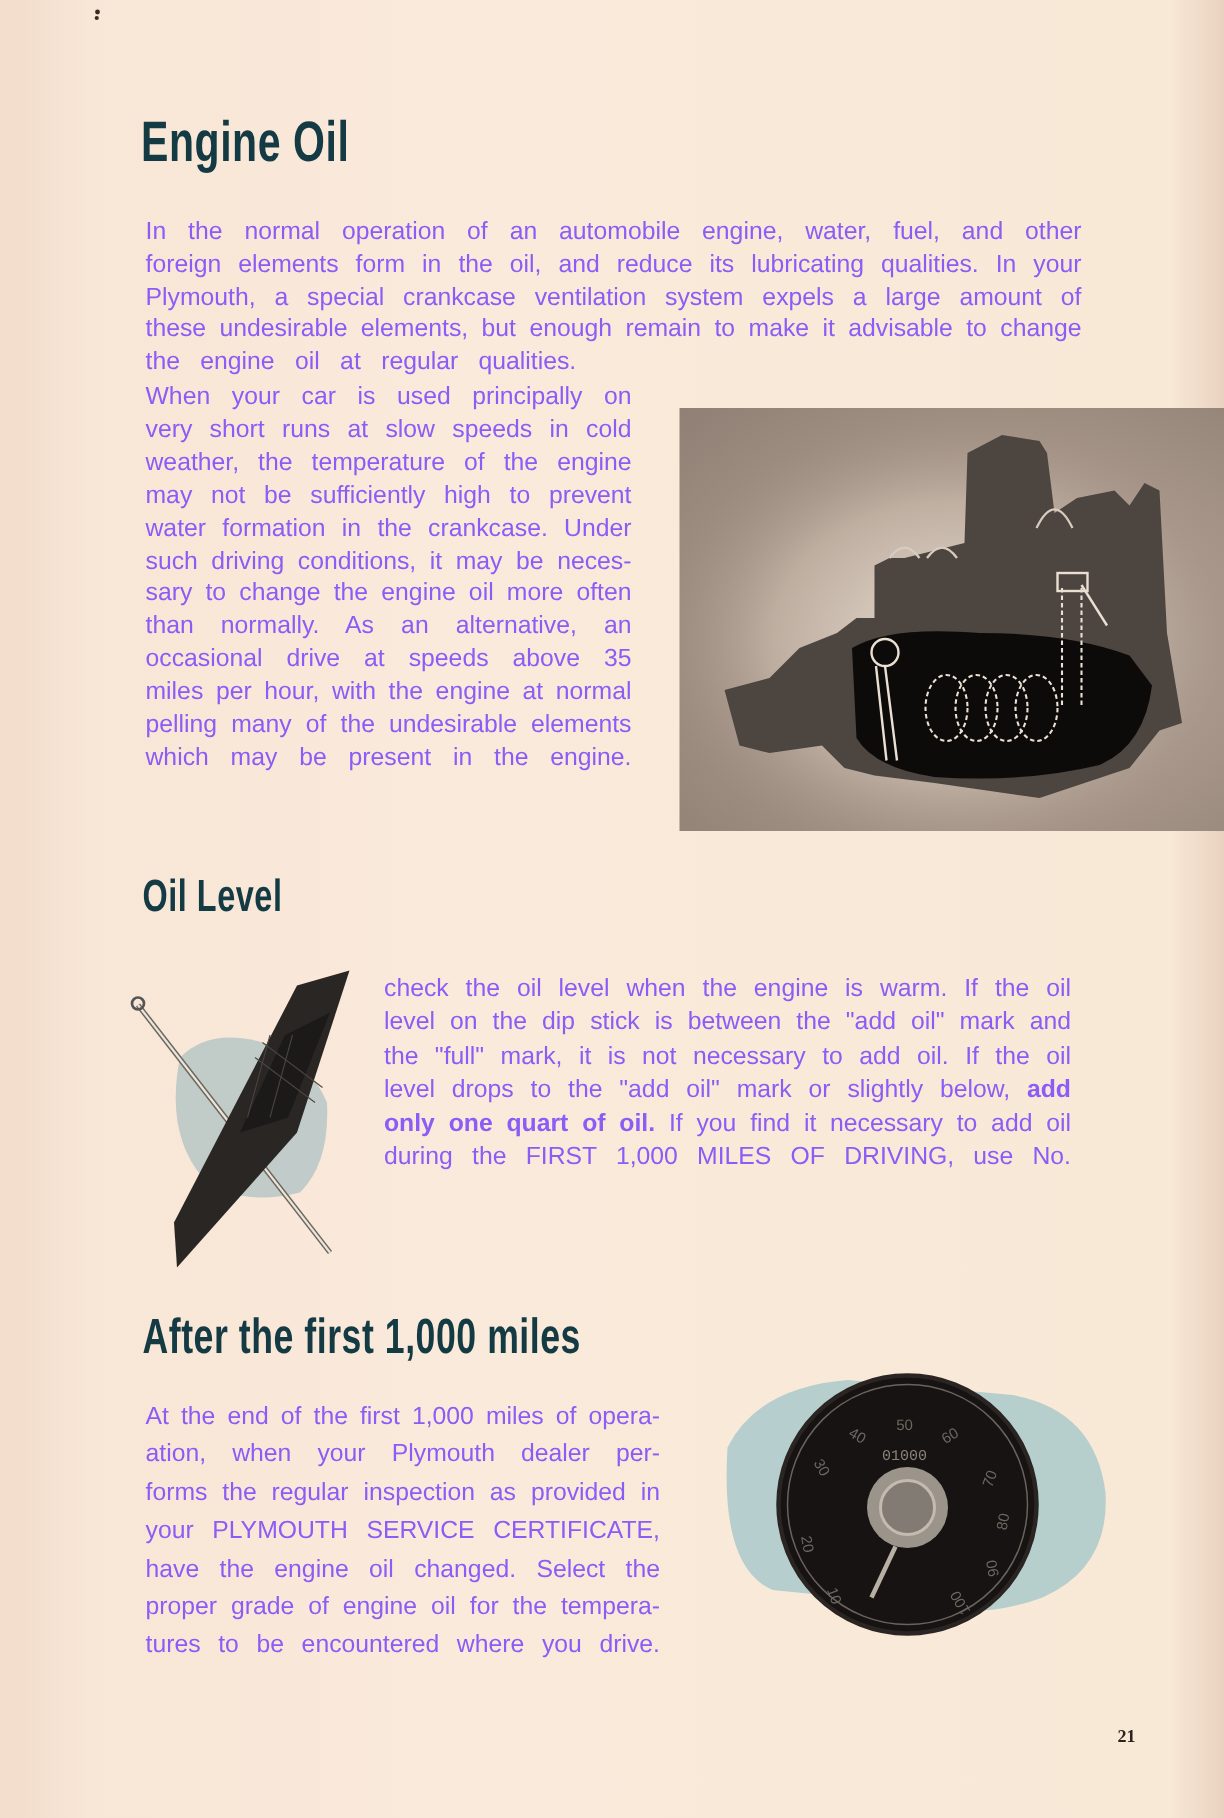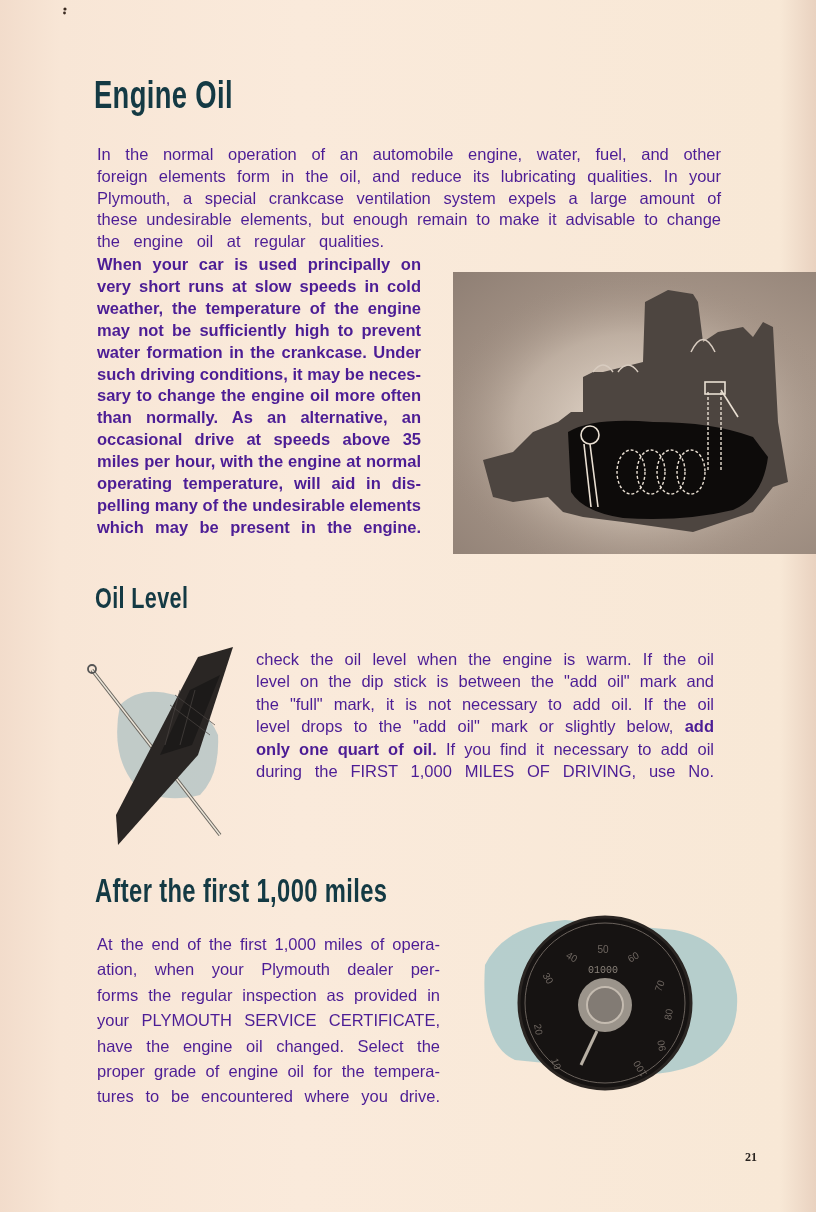--- a/index.html
+++ b/index.html
@@ -17,21 +17,21 @@
     color: #143a44;
     transform: scaleX(0.72);
     transform-origin: left top;
     letter-spacing: 0.5px;
     white-space: nowrap;
   }
   .p {
     position: absolute;
     font-size: 16.5px;
     line-height: 21.8px;
-    color: #4c1d95;
+    color: #8b5cf6;
     text-align: justify;
   }
   .p .line { display: block; text-align: justify; text-align-last: justify; white-space: nowrap; }
   .p .line.last { text-align-last: left; }
   .bold { font-weight: bold; }
   .engine-img {
     position: absolute; left: 453px; top: 272px; width: 363px; height: 282px;
     background: radial-gradient(ellipse at 60% 55%, #b9a99c 0%, #a59487 55%, #8f7f74 100%);
     overflow: hidden;
   }
@@ -56,32 +56,31 @@
 <div class="heading" style="left:94px; top:74px; font-size:38px;">Engine Oil</div>
 
 <div class="p" style="left:97px; top:144px; width:624px;">
   <span class="line">In the normal operation of an automobile engine, water, fuel, and other</span>
   <span class="line">foreign elements form in the oil, and reduce its lubricating qualities. In your</span>
   <span class="line">Plymouth, a special crankcase ventilation system expels a large amount of</span>
   <span class="line">these undesirable elements, but enough remain to make it advisable to change</span>
   <span class="line last" style="word-spacing:9px;">the engine oil at regular qualities.</span>
 </div>
 
-<div class="p" style="left:97px; top:254px; width:324px; line-height:21.9px;font-weight:bold;">
+<div class="p" style="left:97px; top:254px; width:324px; line-height:21.9px;">
   <span class="line">When your car is used principally on</span>
   <span class="line">very short runs at slow speeds in cold</span>
   <span class="line">weather, the temperature of the engine</span>
   <span class="line">may not be sufficiently high to prevent</span>
   <span class="line">water formation in the crankcase. Under</span>
   <span class="line">such driving conditions, it may be neces-</span>
   <span class="line">sary to change the engine oil more often</span>
   <span class="line">than normally. As an alternative, an</span>
   <span class="line">occasional drive at speeds above 35</span>
   <span class="line">miles per hour, with the engine at normal</span>
-  <span class="line">operating temperature, will aid in dis-</span>
   <span class="line">pelling many of the undesirable elements</span>
   <span class="line">which may be present in the engine.</span>
 </div>
 
 <div class="engine-img">
   <svg width="363" height="282" viewBox="0 0 363 282">
     <defs>
       <radialGradient id="glow" cx="50%" cy="55%" r="55%">
         <stop offset="0%" stop-color="#efe4d8" stop-opacity="0.9"></stop>
         <stop offset="60%" stop-color="#d4c6b8" stop-opacity="0.5"></stop>

